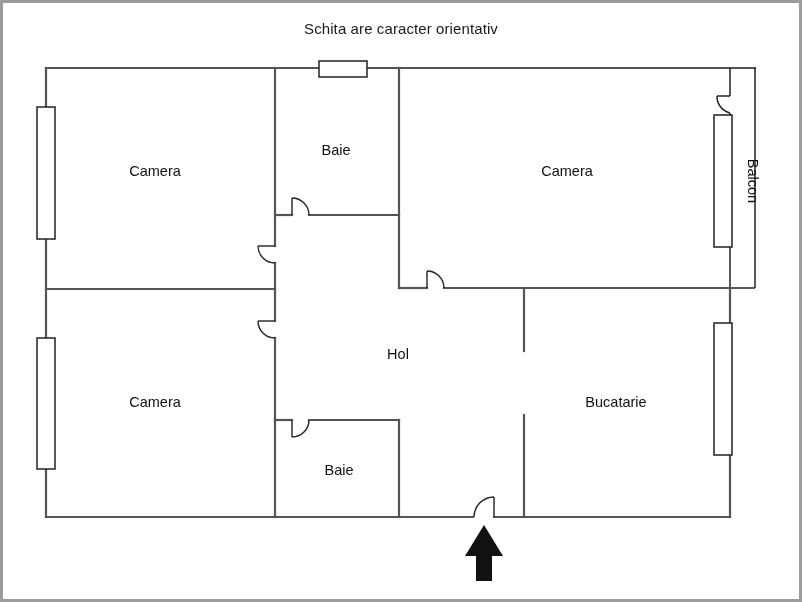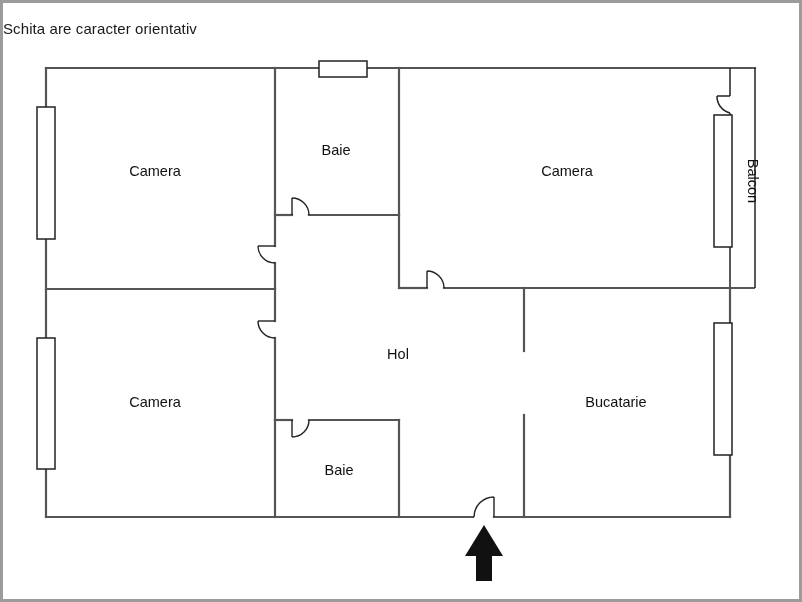--- a/index.html
+++ b/index.html
@@ -19,21 +19,21 @@
     height: 602px;
     background: #ffffff;
     box-sizing: border-box;
     border: 3px solid #9b9b9b;
   }
   #plan-title {
     position: absolute;
     left: 0;
     top: 17px;
     width: 796px;
-    text-align: left;
+    text-align: center;
     font-size: 15px;
     color: #1a1a1a;
     letter-spacing: 0.1px;
     font-family: "Liberation Sans", sans-serif;
   }
   #floorplan-svg {
     position: absolute;
     left: 0;
     top: 0;
   }

